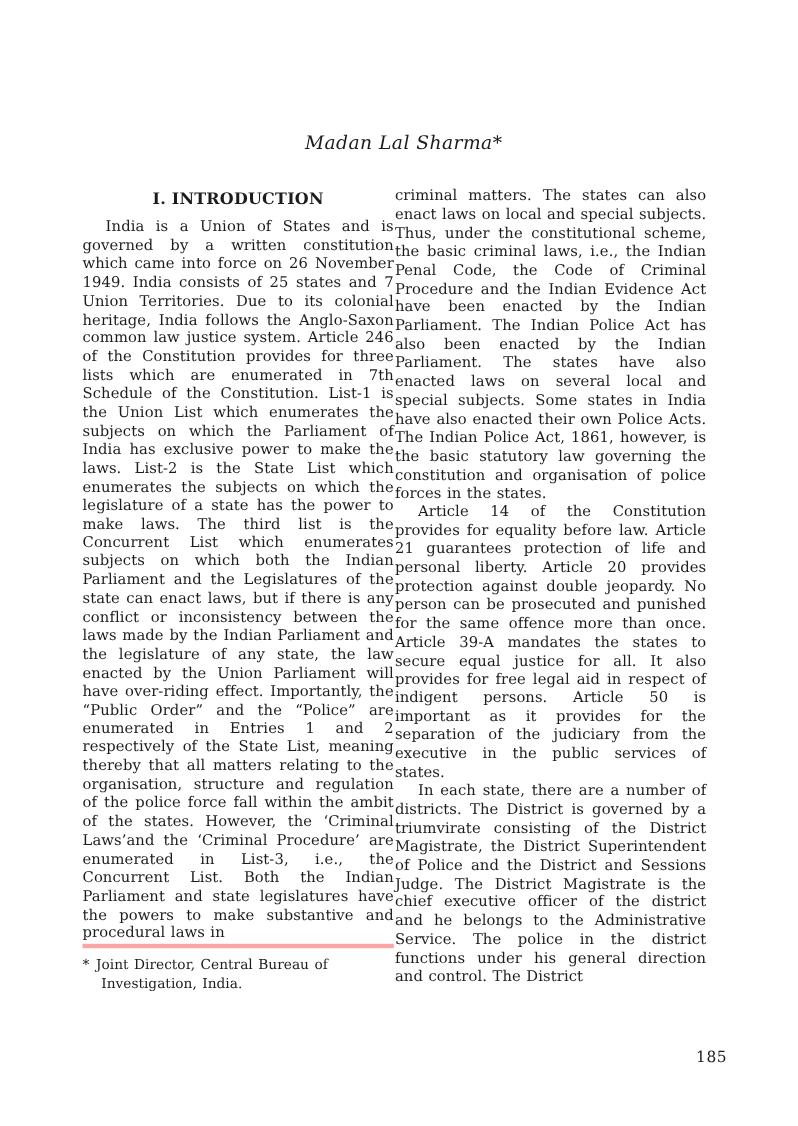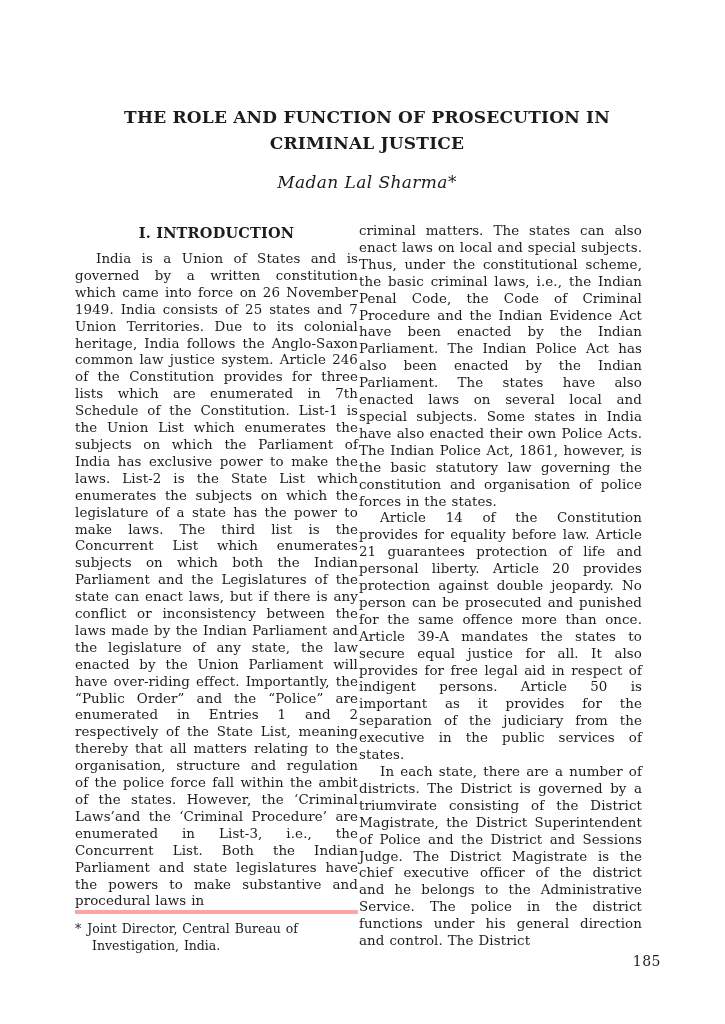--- a/index.html
+++ b/index.html
@@ -102,21 +102,20 @@
     letter-spacing: 0.5px;
     text-align: center;
   }
 </style>
 </head>
 <body>
 
 <div class="page">
   <div class="content">
 
-    <h1 class="article-title">THE ROLE AND FUNCTION OF PROSECUTION IN CRIMINAL JUSTICE</h1>
 
     <div class="article-author">Madan Lal Sharma*</div>
 
     <div class="columns">
 
       <div class="col col-left">
         <h2 class="section-heading">I.  INTRODUCTION</h2>
 
         <p class="body-par indent">India is a Union of States and is governed by a written constitution which came into force on 26 November 1949. India consists of 25 states and 7 Union Territories.  Due to its colonial heritage, India follows the Anglo-Saxon common law justice system.  Article 246 of the Constitution provides for three lists which are enumerated in 7th Schedule of the Constitution.  List-1 is the Union List which enumerates the subjects on which the Parliament of India has exclusive power to make the laws.  List-2 is the State List which enumerates the subjects on which the legislature of a state has the power to make laws.  The third list is the Concurrent List which enumerates subjects on which both the Indian Parliament and the Legislatures of the state can enact laws, but if there is any conflict or inconsistency between the laws made by the Indian Parliament and the legislature of any state, the law enacted by the Union Parliament will have over-riding effect.  Importantly, the “Public Order” and the “Police” are enumerated in Entries 1 and 2 respectively of the State List, meaning thereby that all matters relating to the organisation, structure and regulation of the police force fall within the ambit of the states.  However, the ‘Criminal Laws’and the ‘Criminal Procedure’ are enumerated in List-3, i.e., the Concurrent List.  Both the Indian Parliament and state legislatures have the powers to make substantive and procedural laws in</p>
 

